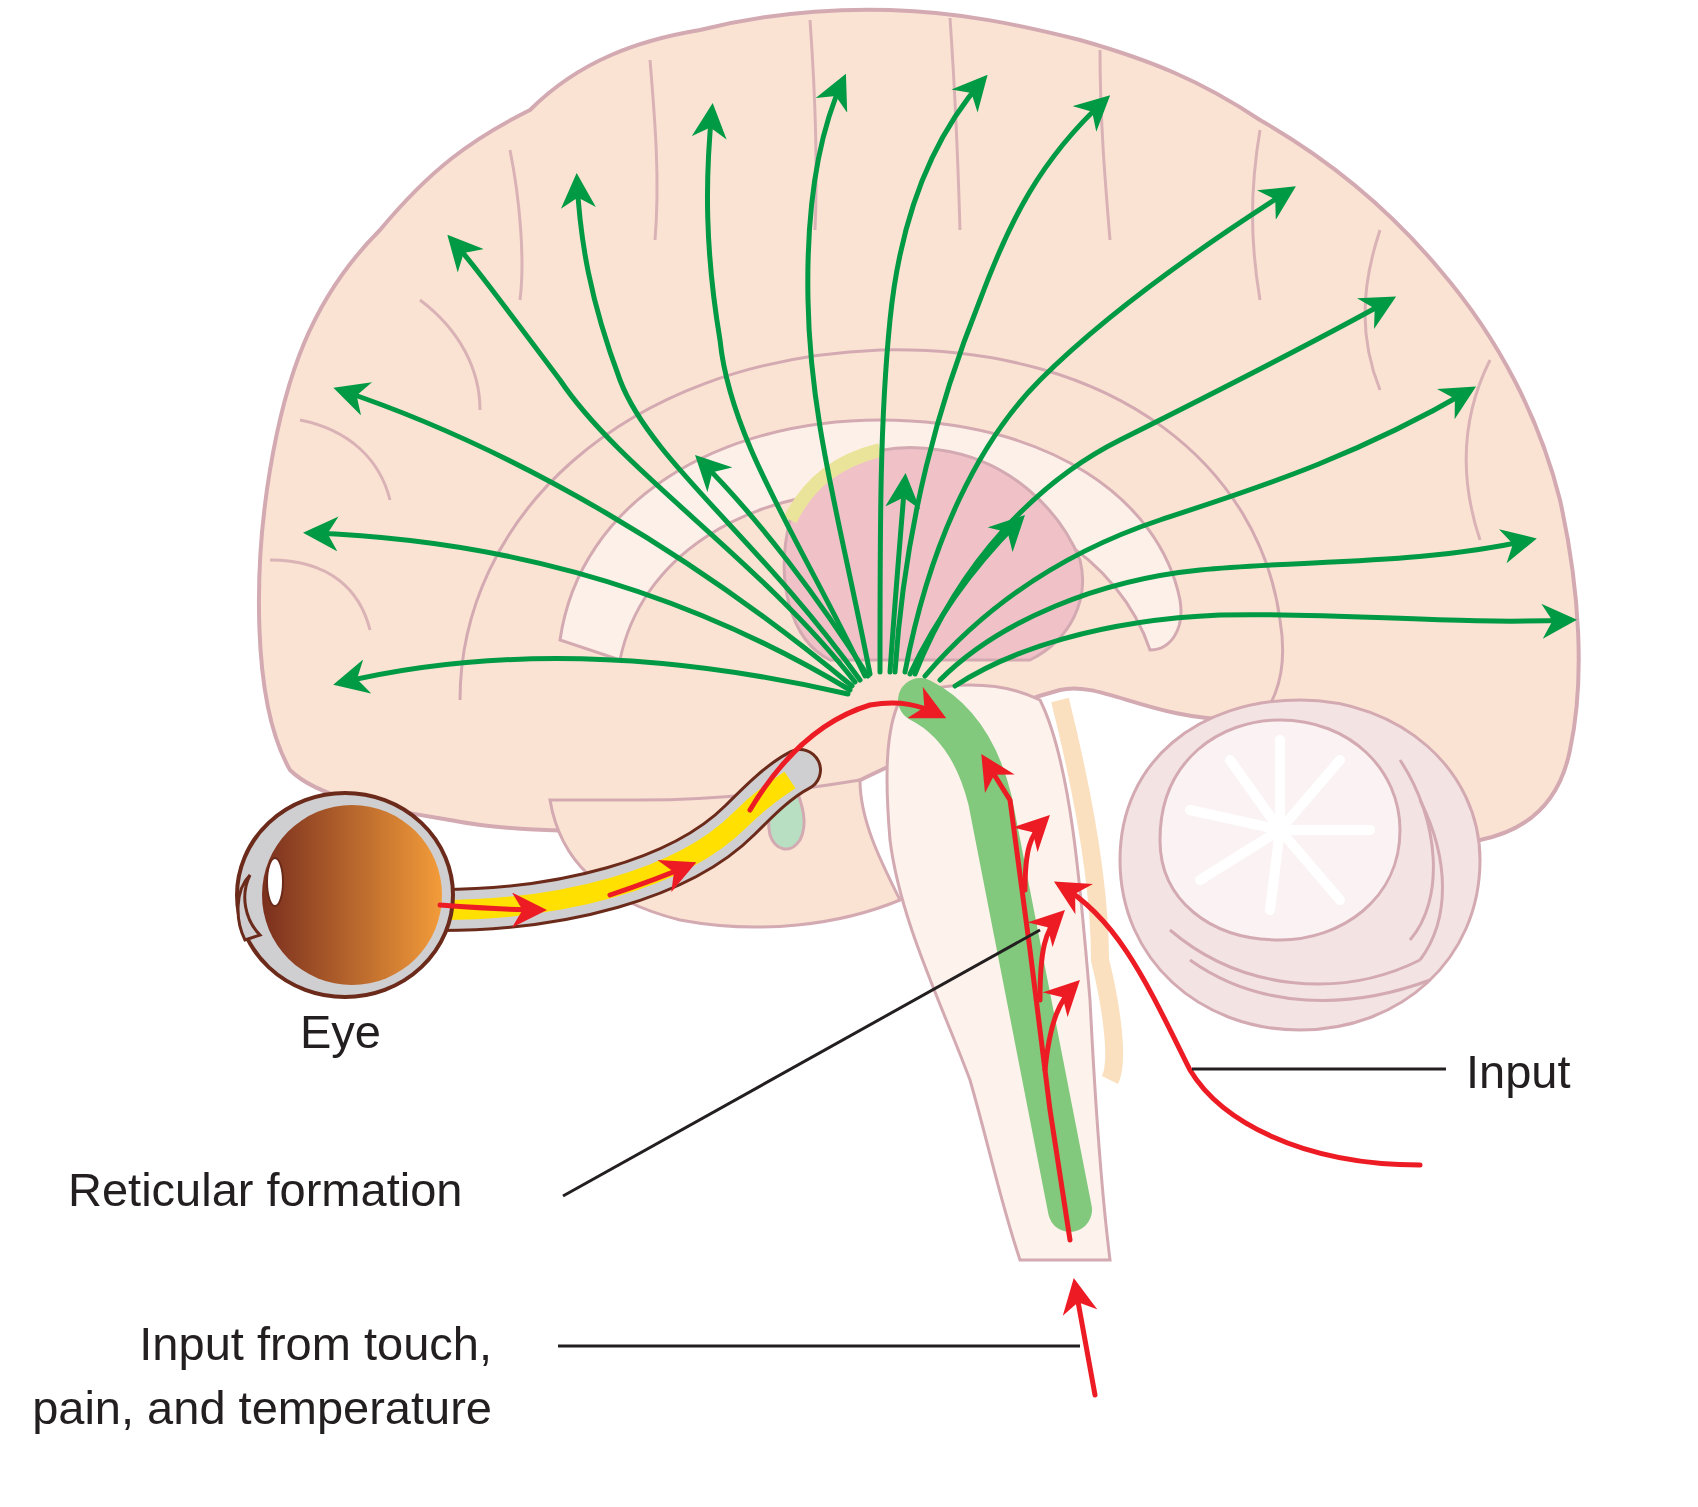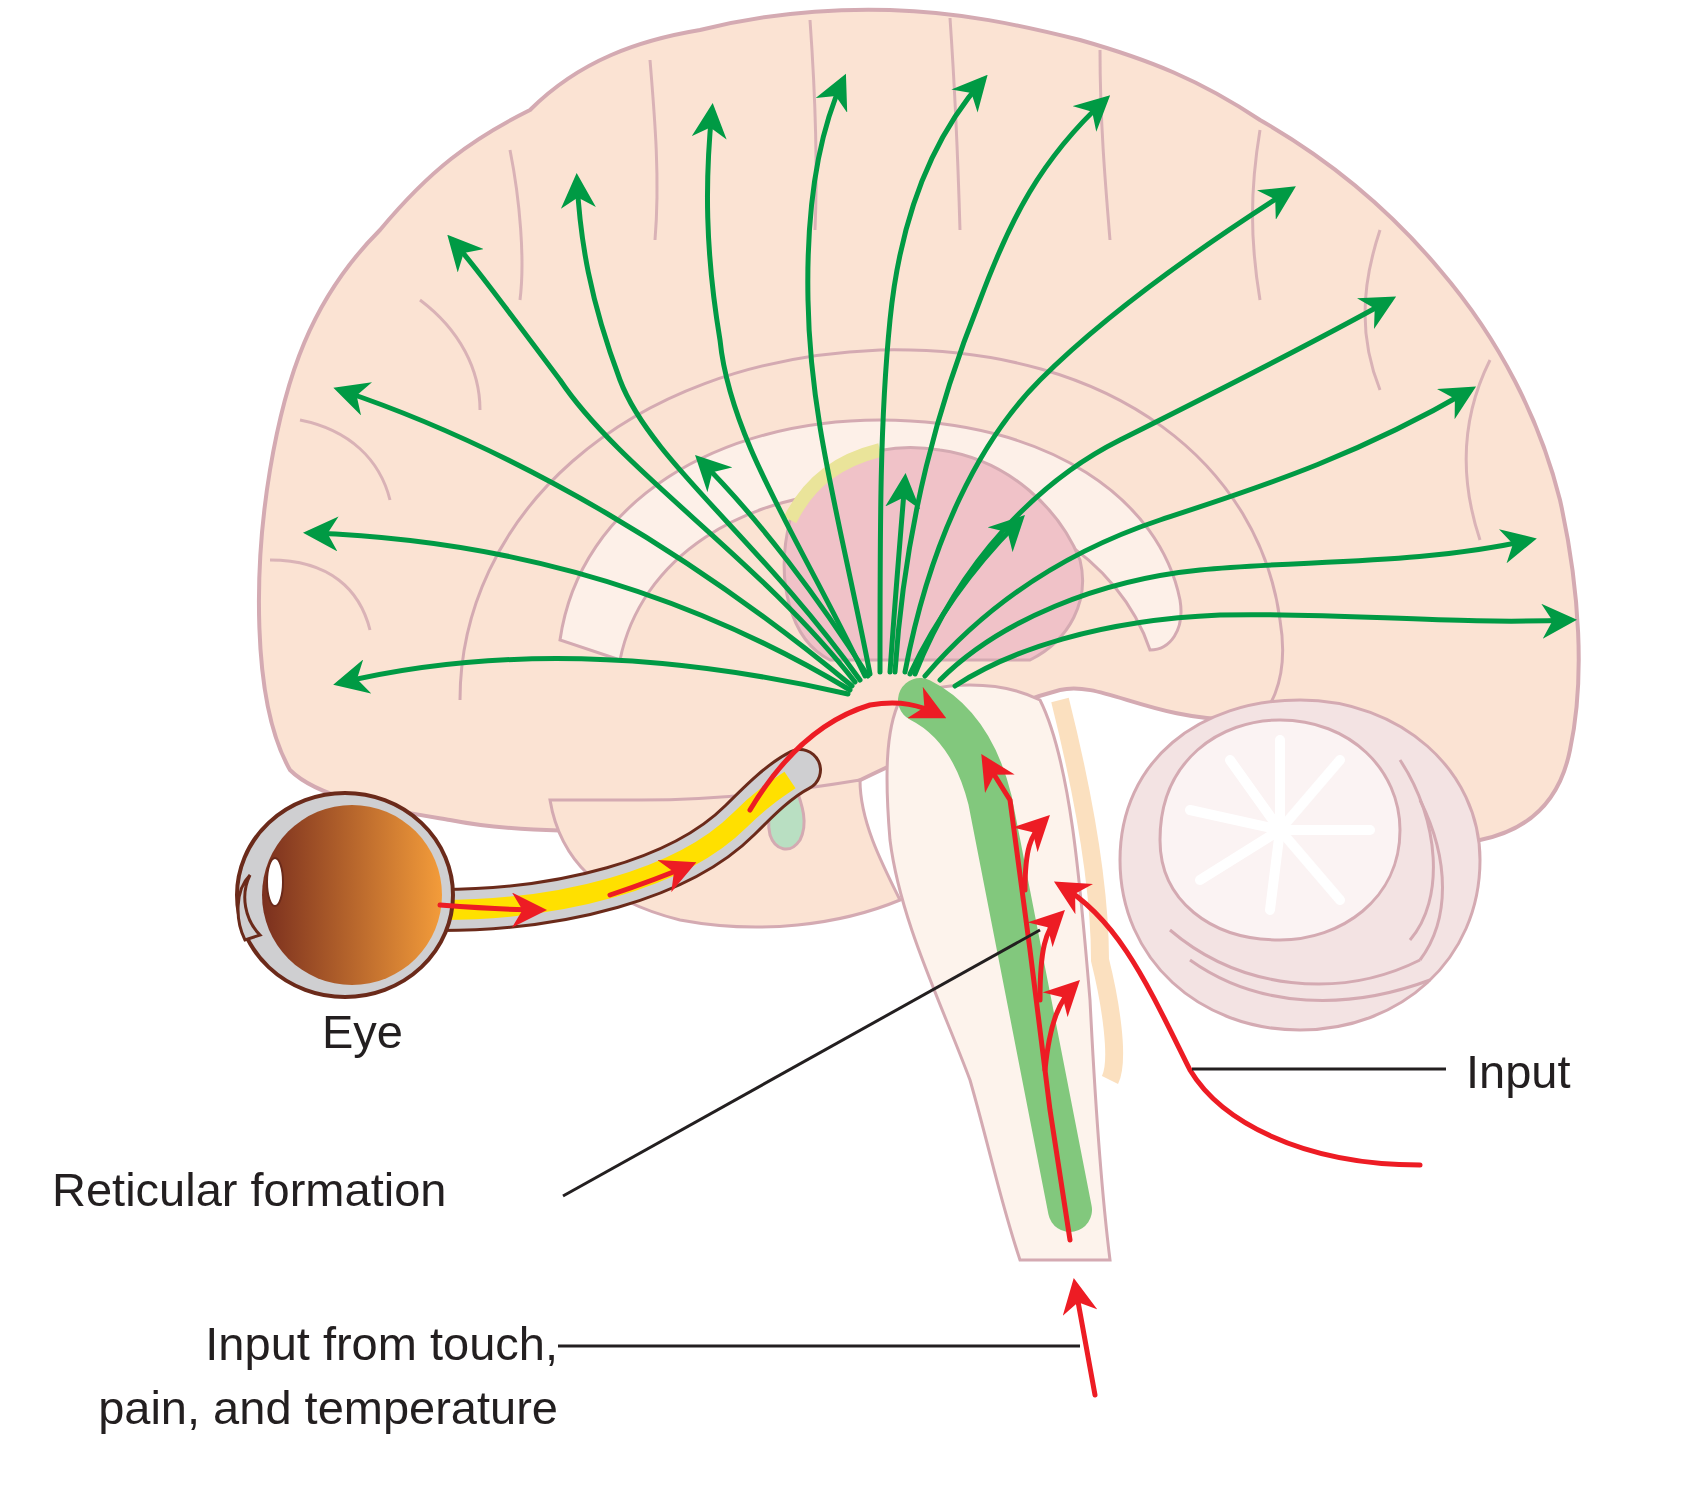--- a/index.html
+++ b/index.html
@@ -6,23 +6,23 @@
     body { width: 1698px; height: 1507px; position: relative; overflow: hidden; }
     #diagram { position: absolute; left: 0; top: 0; width: 1698px; height: 1507px; }
     .label {
       position: absolute;
       font-family: "Liberation Sans", sans-serif;
       font-size: 47px;
       color: #231f20;
       line-height: 56px;
       white-space: nowrap;
     }
-    #label-eye { left: 322px; top: 1004px; }
-    #label-reticular { left: 52px; top: 1162px; }
-    #label-touch { right: 1140px; top: 1312px; text-align: right; line-height: 64px; }
+    #label-eye { left: 300px; top: 1004px; }
+    #label-reticular { left: 68px; top: 1162px; }
+    #label-touch { right: 1206px; top: 1312px; text-align: right; line-height: 64px; }
     #label-ears { left: 1466px; top: 1040px; line-height: 64px; text-align: center; }
     .label span { display: block; }
   </style>
 </head>
 <body>
 
 <svg id="diagram" viewBox="0 0 1698 1507" xmlns="http://www.w3.org/2000/svg">
   <defs>
     <linearGradient id="eyeGrad" x1="0" x2="1" y1="0" y2="0">
       <stop offset="0" stop-color="#7a2f1e"></stop>

